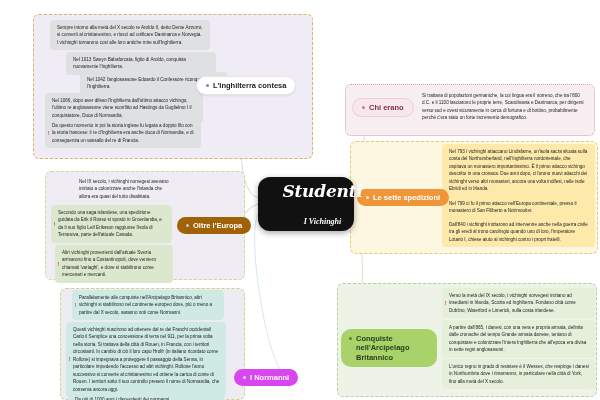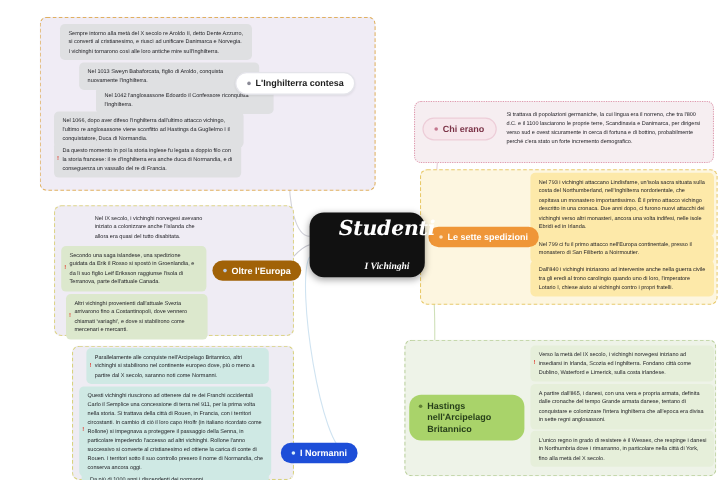--- a/index.html
+++ b/index.html
@@ -113,38 +113,38 @@
     line-height: 1.25;
   }
   .pill .dot {
     width: 3px; height: 3px;
     border-radius: 50%;
     flex: 0 0 auto;
     display: inline-block;
   }
 
   .pill-inghilterra {
-    left: 196px; top: 60px;
+    left: 196px; top: 76px;
     background: #ffffff;
     color: #1c1c1c;
     border: 1px solid #e4e4ea;
     box-shadow: 0 1px 2px rgba(0,0,0,0.08);
   }
   .pill-inghilterra .dot { background: #8a8a96; width:3px; height:3px; }
 
   .pill-oltre {
     left: 177px; top: 217px;
     background: #a16207;
     color: #ffffff;
   }
   .pill-oltre .dot { background: #b9cbe4; }
 
   .pill-normanni {
     left: 234px; top: 369px;
-    background: #1d4ed8;
+    background: #d946ef;
     color: #ffffff;
   }
   .pill-normanni .dot { background: #d8f0fc; }
 
   .pill-chierano {
     left: 352px; top: 98px;
     background: #f7e7ec;
     color: #7b3246;
     border: 1px solid #edcdd8;
     justify-content: flex-end;
@@ -366,21 +366,21 @@
     <span>Chi erano</span>
   </div>
 
   <div class="pill pill-spedizioni">
     <span class="dot"></span>
     <span>Le sette spedizioni</span>
   </div>
 
   <div class="pill pill-conquiste">
     <span class="dot"></span>
-    <span>Hastings nell'Arcipelago Britannico</span>
+    <span>Conquiste nell'Arcipelago Britannico</span>
   </div>
 
   <div class="center-node">
     <div class="center-brand">Studenti</div>
     <div class="center-sub">I Vichinghi</div>
   </div>
 
 </div>
 
 </body></html>

